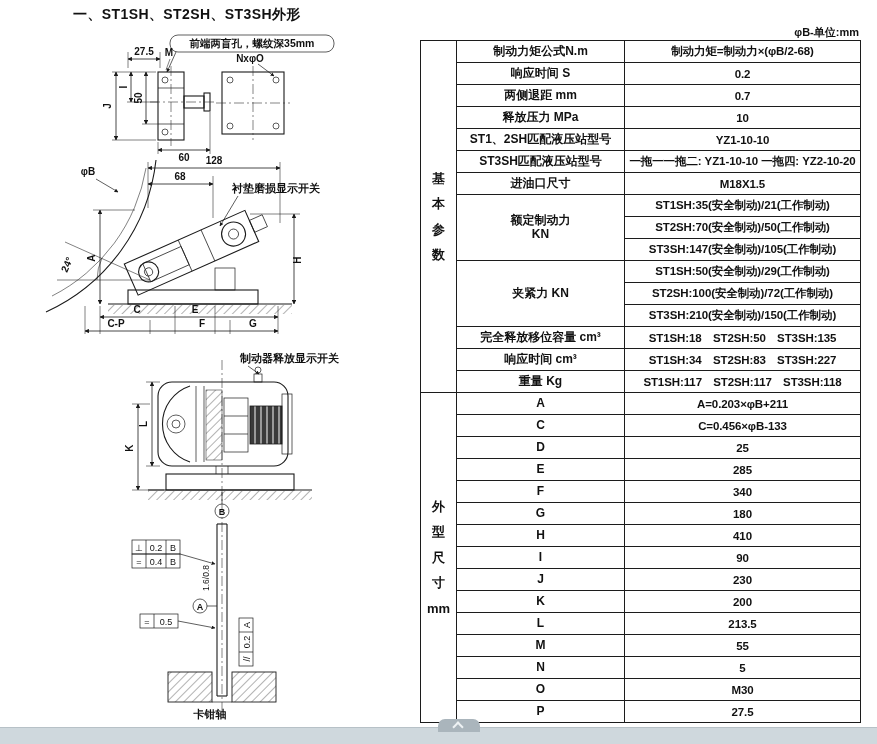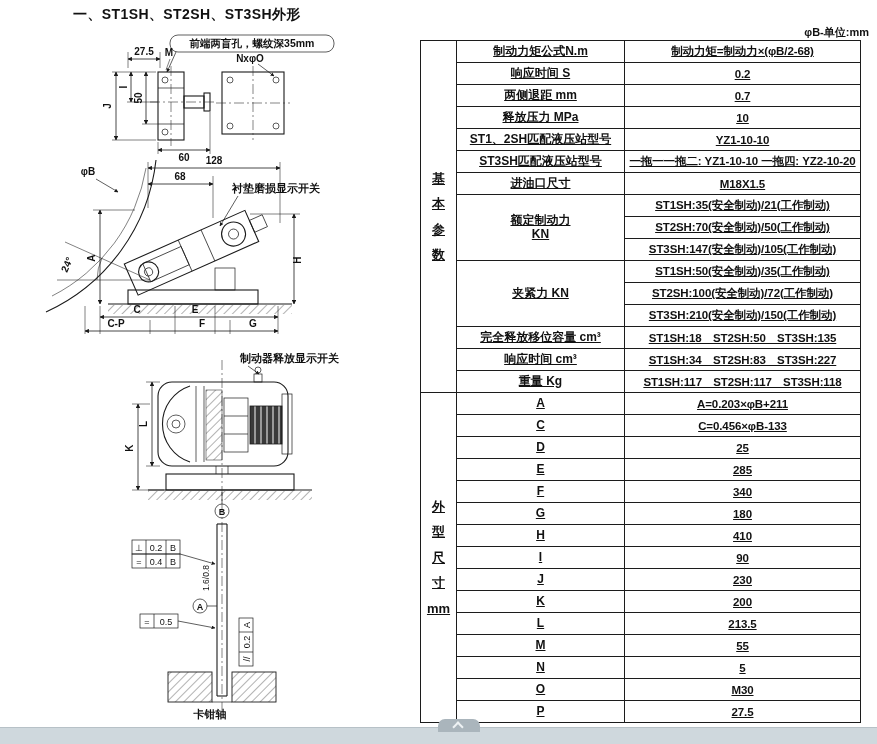--- a/index.html
+++ b/index.html
@@ -4,26 +4,26 @@
 <style>
   * { margin:0; padding:0; box-sizing:border-box; }
   html,body { width:877px; height:744px; }
   body { position:relative; background:#fff; color:#111;
          font-family:"Liberation Sans","DejaVu Sans",sans-serif; overflow:hidden; }
   #page { position:absolute; inset:0; }
 
   .title { position:absolute; top:6px; font-size:14px; font-weight:bold; letter-spacing:.4px; white-space:nowrap;margin-left:37px; }
   #left-title { left:36px; }
   #right-title { left:414px; }
-  .unit-note { position:absolute; top:25px; right:8px; font-size:11px; font-weight:bold; }
+  .unit-note { position:absolute; top:25px; right:18px; font-size:11px; font-weight:bold; }
 
   #params-table { position:absolute; left:420px; top:40px; width:440px;
                   border-collapse:collapse; table-layout:fixed; }
   #params-table td { border:1px solid #1c1c1c; height:22px; text-align:center;
-                     vertical-align:middle; padding:0 2px; overflow:hidden;text-decoration:underline; }
+                     vertical-align:middle; padding:0 2px; overflow:hidden; }
   td.sec-label { font-size:13px; font-weight:bold; }
   td.sec-label div { line-height:1.95; }
   td.param-name { font-size:12px; font-weight:bold; line-height:1.15; }
   td.param-value { font-size:11.5px; font-weight:bold; white-space:nowrap; letter-spacing:-0.1px; }
 
   .footnote { position:absolute; left:420px; top:699px; width:440px; text-align:right;
               font-size:12.5px; font-weight:bold; }
 
   
   #drawing { position:absolute; left:0; top:28px; }
@@ -368,21 +368,21 @@
         <tr>
           <td class="param-value">ST2SH:70(安全制动)/50(工作制动)</td>
         </tr>
         <tr>
           <td class="param-value">ST3SH:147(安全制动)/105(工作制动)</td>
         </tr>
         <tr>
           <td rowspan="3" class="param-name">
             <div>夹紧力 KN</div>
           </td>
-          <td class="param-value">ST1SH:50(安全制动)/35(工作制动)</td>
+          <td class="param-value">ST1SH:50(安全制动)/29(工作制动)</td>
         </tr>
         <tr>
           <td class="param-value">ST2SH:100(安全制动)/72(工作制动)</td>
         </tr>
         <tr>
           <td class="param-value">ST3SH:210(安全制动)/150(工作制动)</td>
         </tr>
         <tr>
           <td rowspan="1" class="param-name">
             <div>完全释放移位容量 cm³</div>

